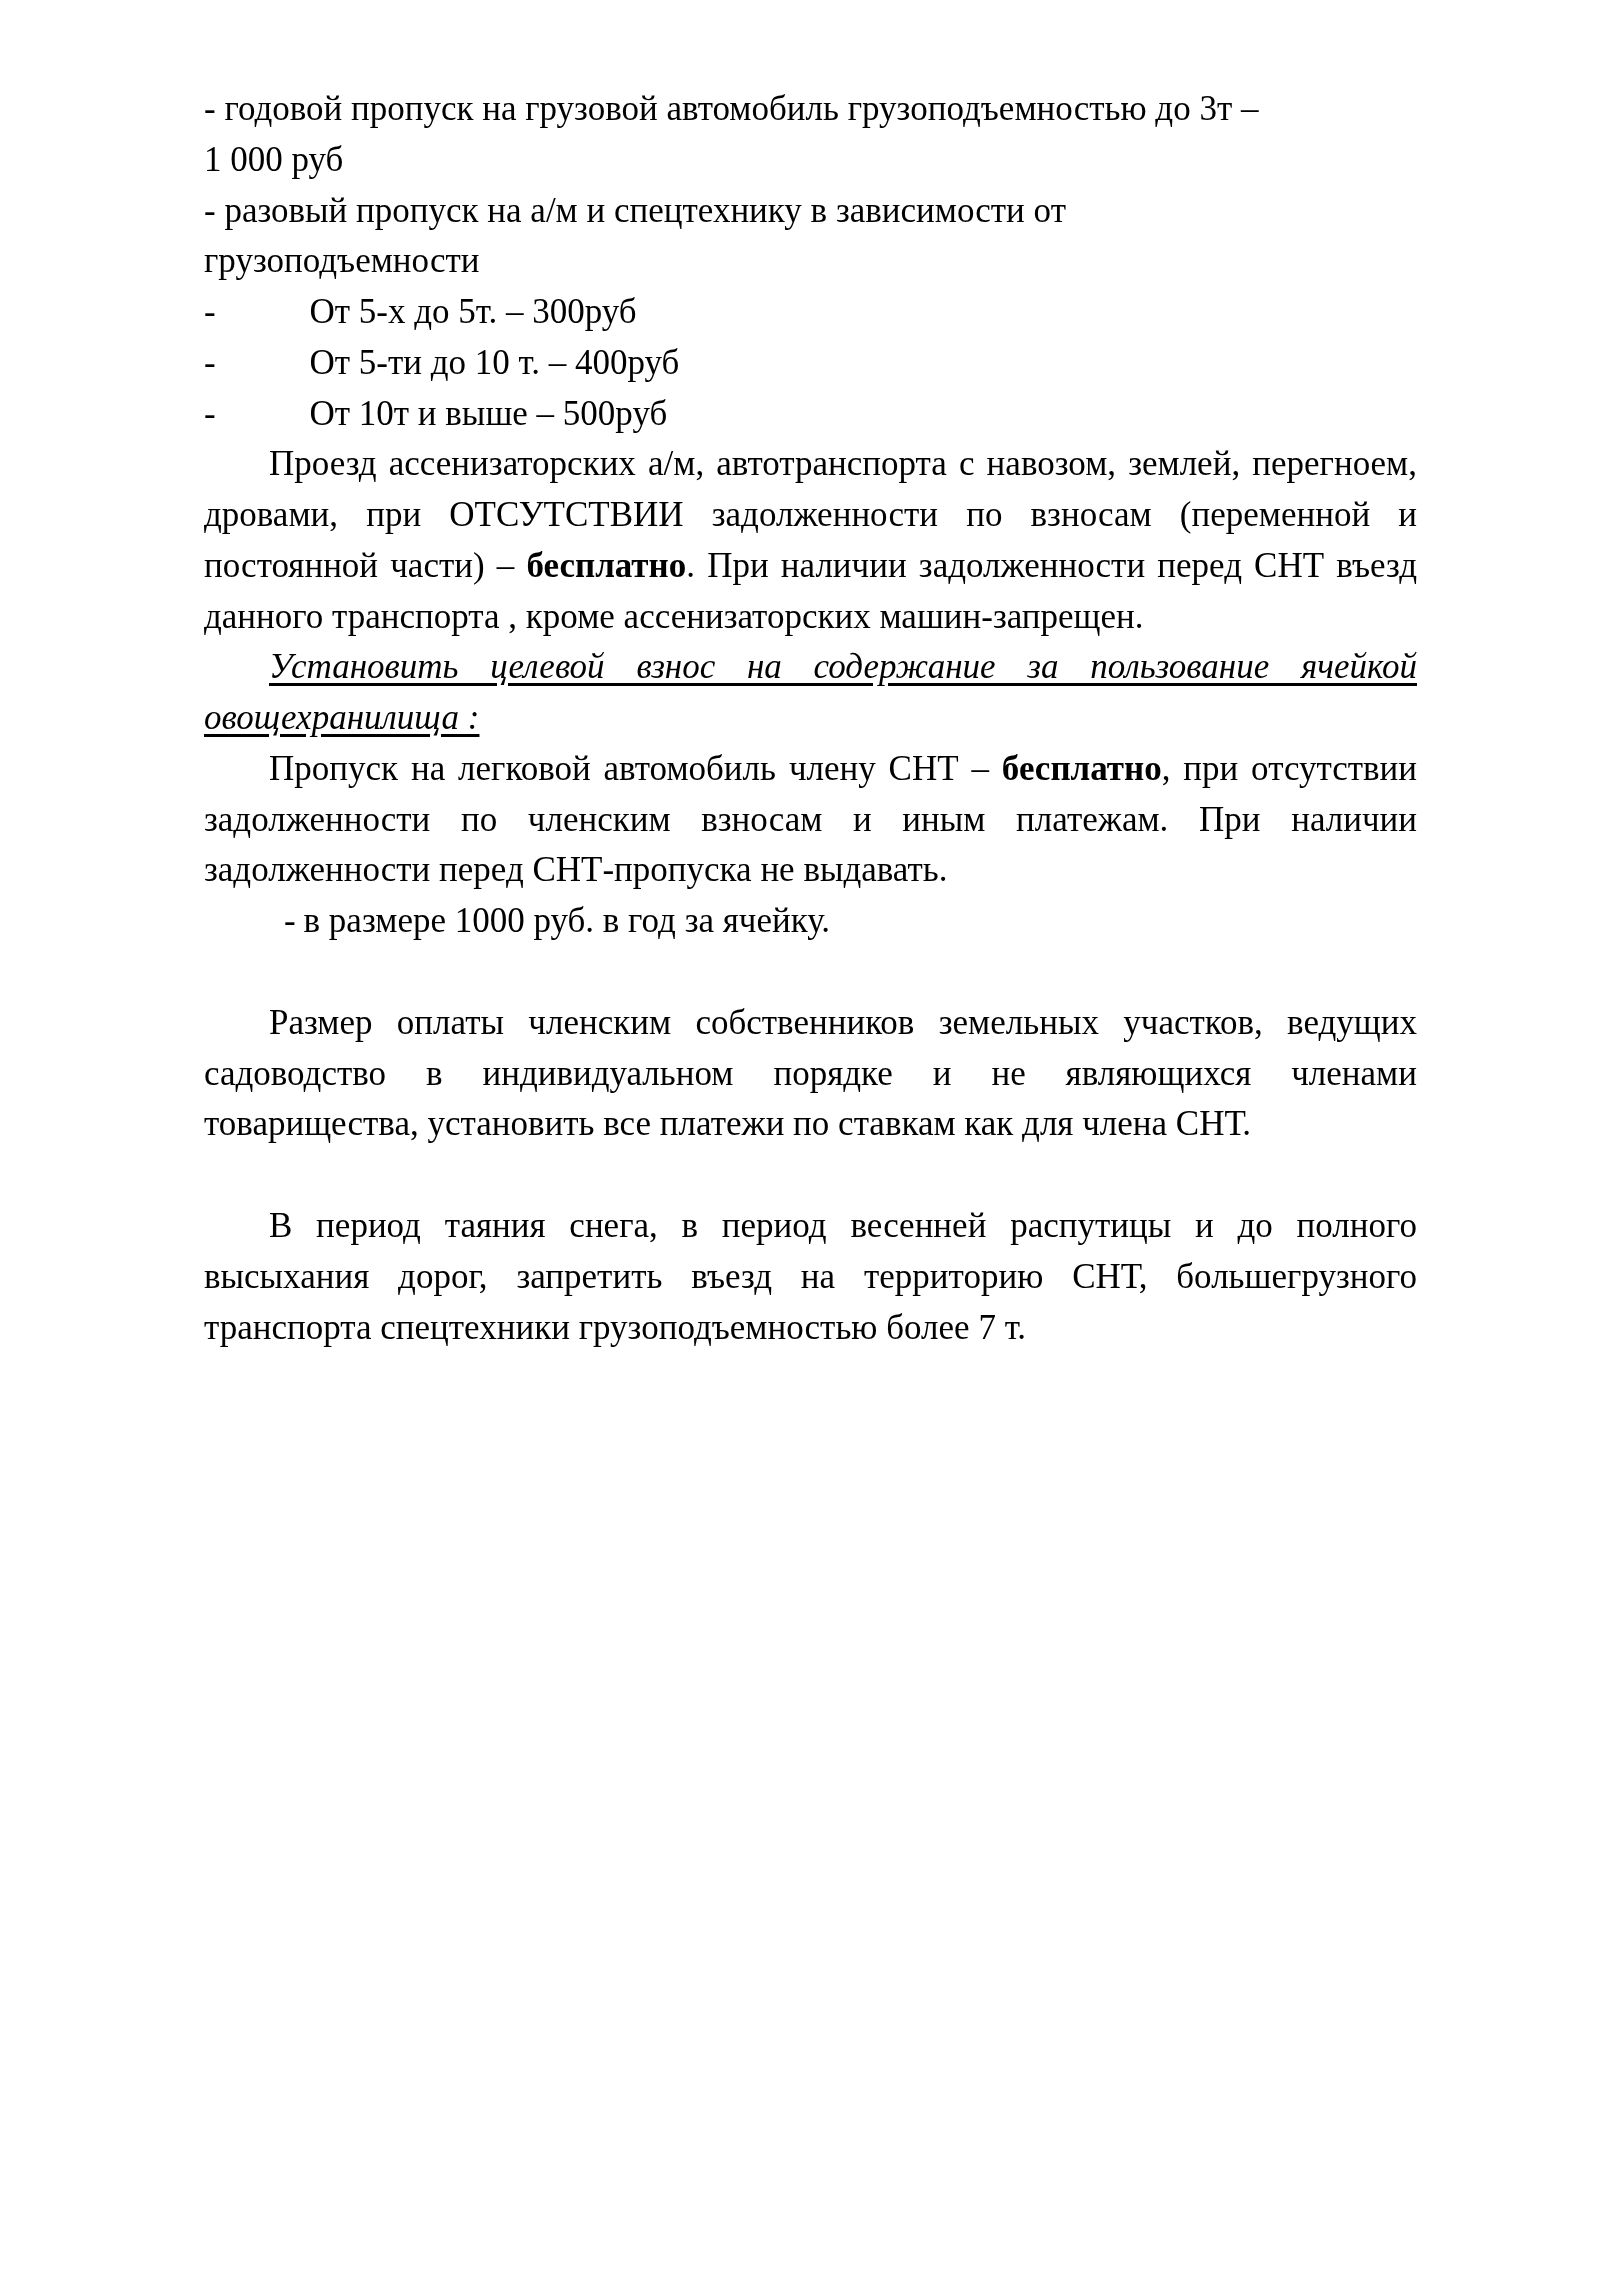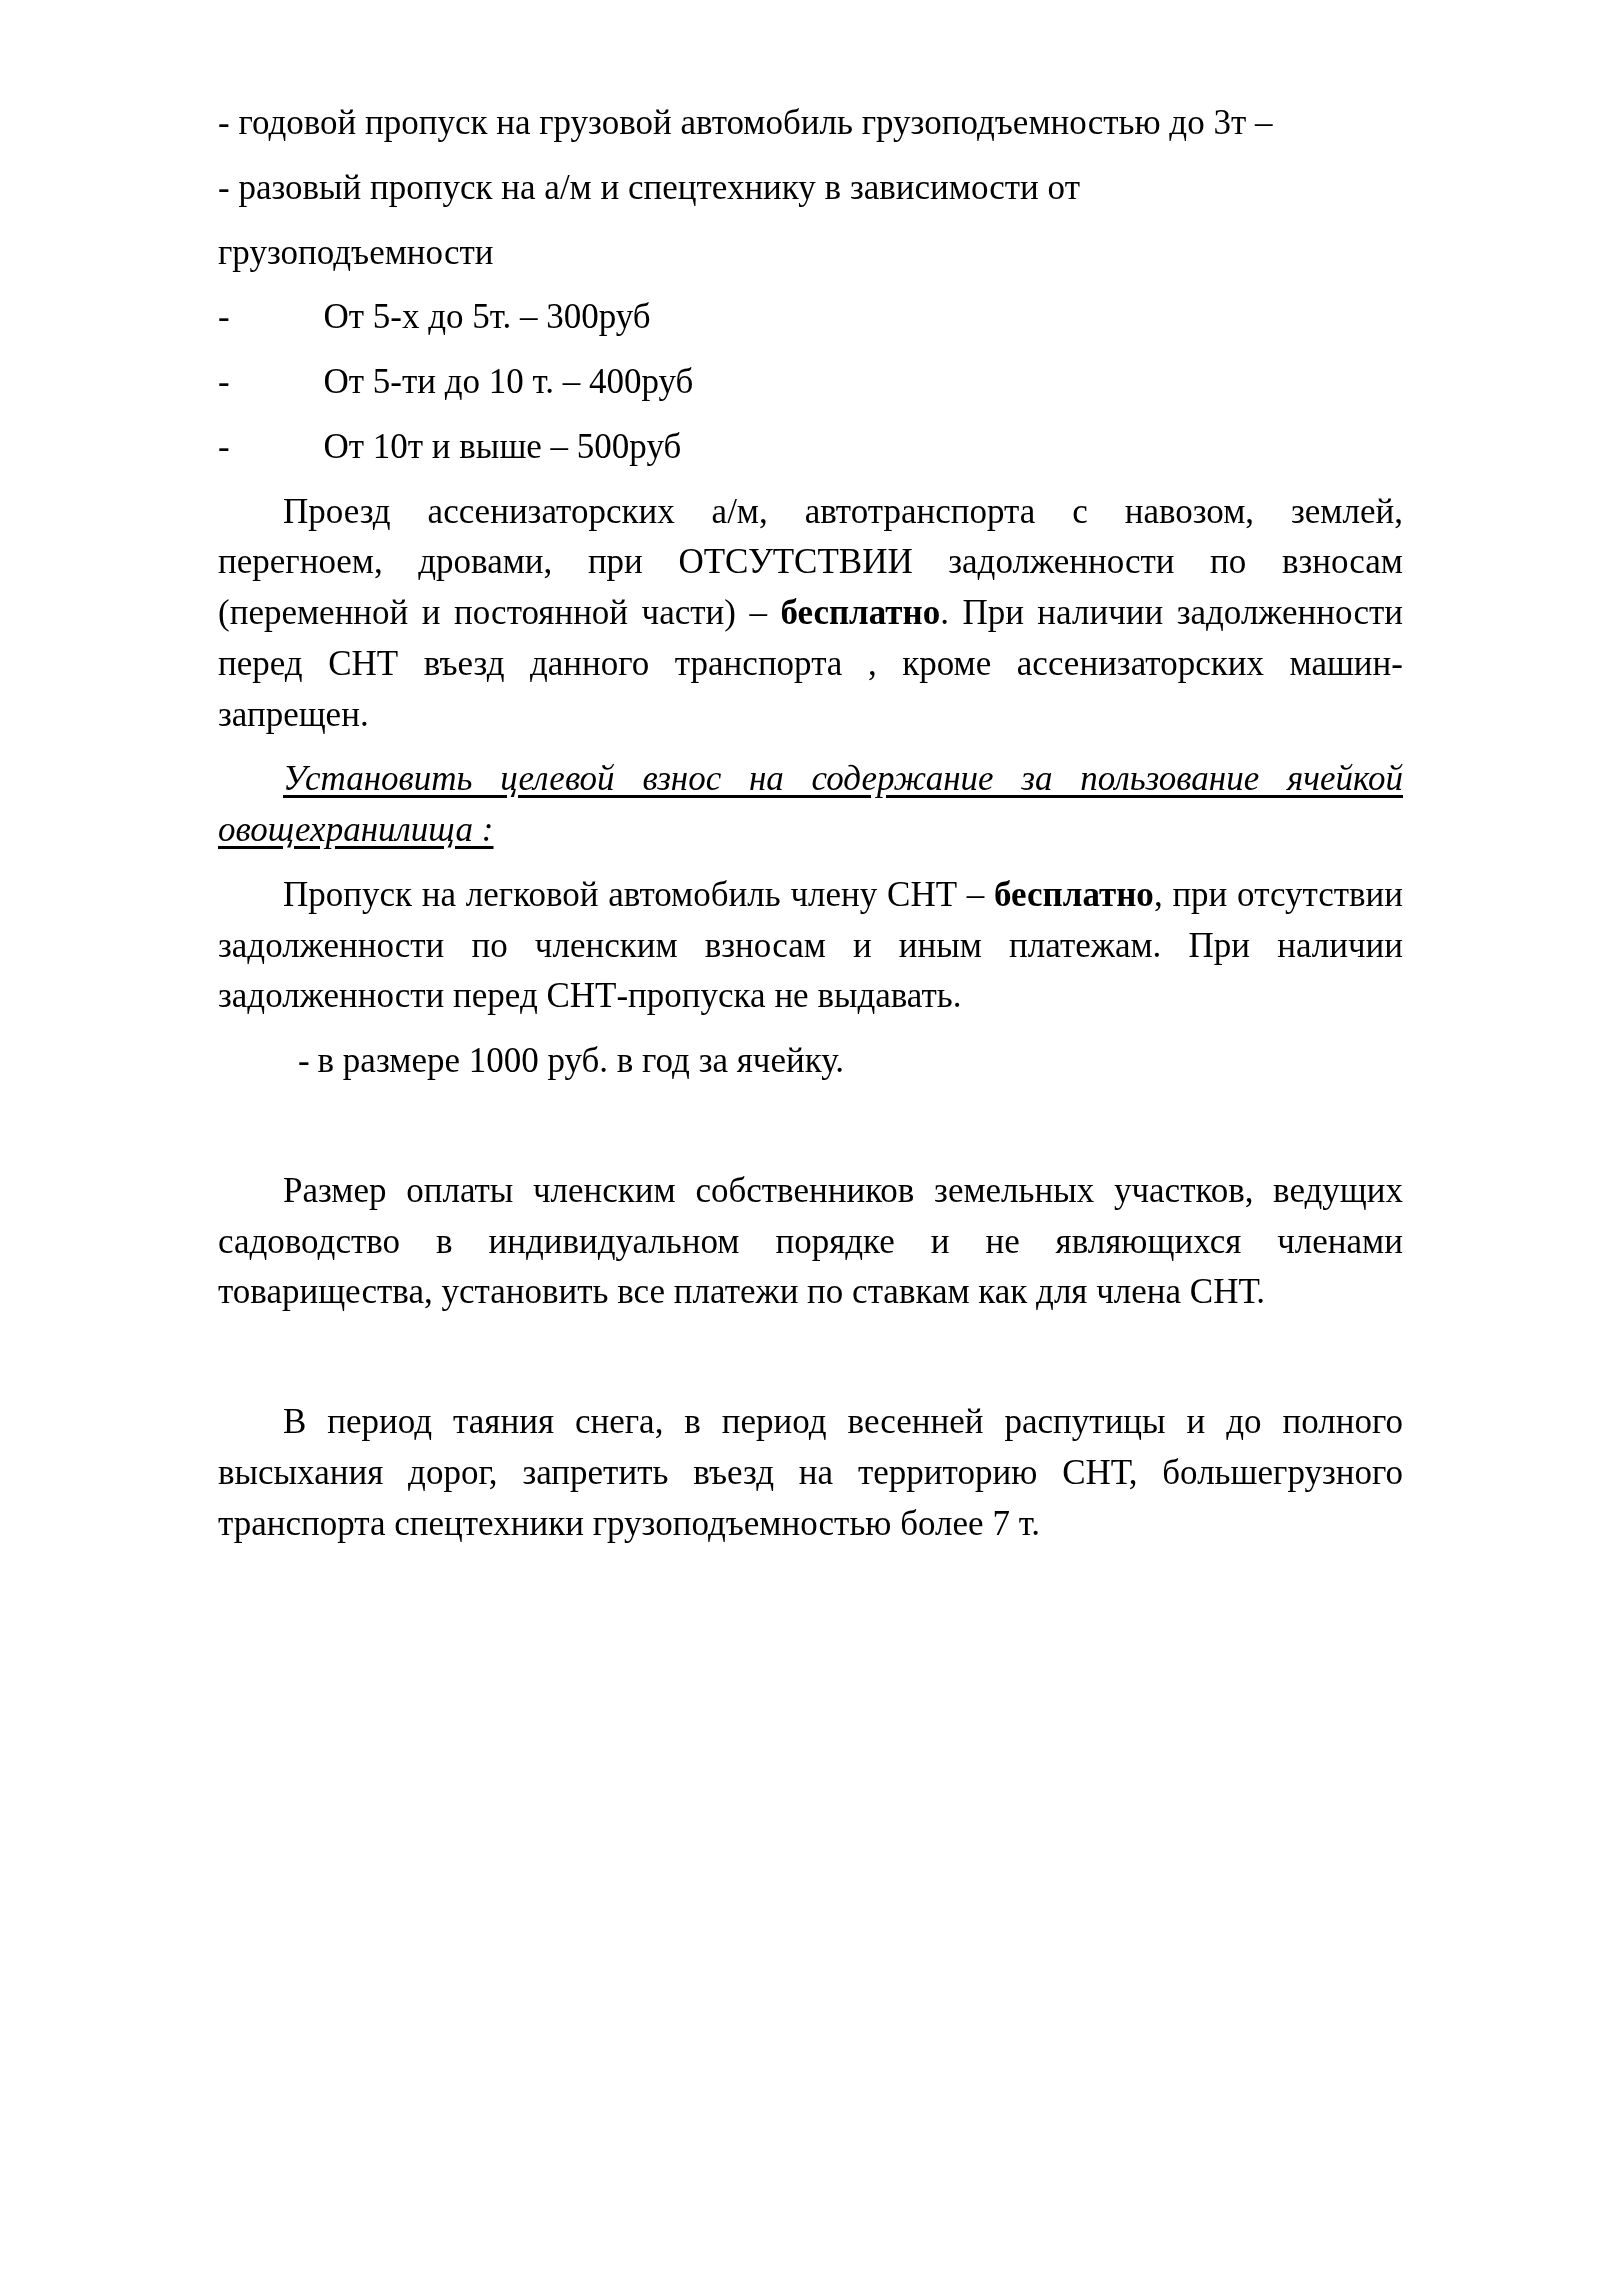--- a/index.html
+++ b/index.html
@@ -25,21 +25,21 @@
     font-size: 35px;
     line-height: 1.45;
     color: #000000;
     text-align: left;
   }
   p {
     margin: 0;
     padding: 0;
   }
   .para {
-    margin: 14px;
+    margin: 0;
   }
   .justify-ind {
     text-align: justify;
     text-indent: 65px;
   }
   .bold { font-weight: bold; }
   .italic-underline {
     font-style: italic;
     text-decoration: underline;
     text-underline-offset: 4.9px;
@@ -65,20 +65,21 @@
     width: 19.6px;
   }
 </style>
 </head>
 <body>
 
 <div class="page">
   <div class="content">
 
     <p class="para">- годовой пропуск на грузовой автомобиль грузоподъемностью до 3т –</p>
+    <p class="para">1 000 руб</p>
 
     <p class="para">- разовый пропуск на а/м и спецтехнику в зависимости от</p>
     <p class="para">грузоподъемности</p>
 
 
     <p class="para list-row"><span class="dash-col">-</span><span class="gap-col"></span><span>От 5-х до 5т. – 300руб</span></p>
 
     <p class="para list-row"><span class="dash-col">-</span><span class="gap-col"></span><span>От 5-ти до 10 т. – 400руб</span></p>
 
     <p class="para list-row"><span class="dash-col">-</span><span class="gap-col"></span><span>От 10т и выше – 500руб</span></p>

